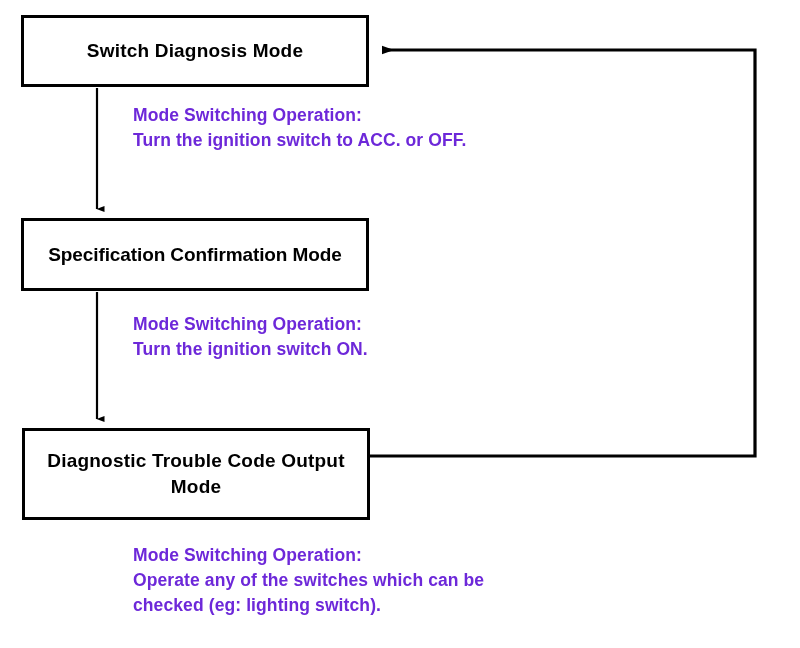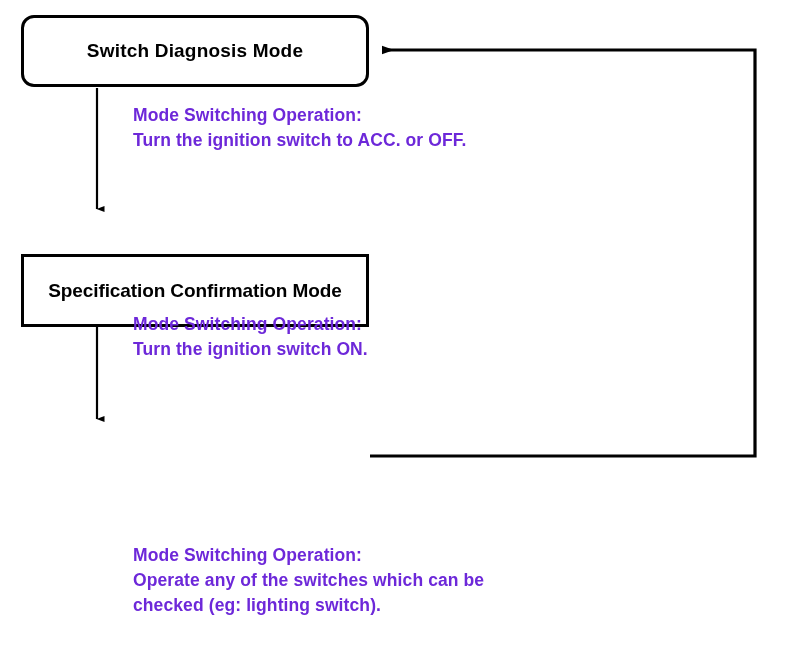--- a/index.html
+++ b/index.html
@@ -33,28 +33,26 @@
     letter-spacing: 0.2px;
     color: #000000;
     line-height: 1.35;
     padding: 0 10px;
   }
   #box-switch-diagnosis-mode {
     left: 21px;
     top: 15px;
     width: 348px;
     height: 72px;
-    border-radius: 13px;
   }
   #box-specification-confirmation-mode {
     left: 21px;
     top: 218px;
     width: 348px;
     height: 73px;
-    margin-top: 36px;
   }
   #box-specification-confirmation-mode .box-label {
     font-size: 19px;
     letter-spacing: -0.1px;
   }
   #box-diagnostic-trouble-code-output-mode {
     left: 22px;
     top: 428px;
     width: 348px;
     height: 92px;
@@ -118,20 +116,23 @@
   </svg>
 
   <div class="proc-box" id="box-switch-diagnosis-mode">
     <span class="box-label">Switch Diagnosis Mode</span>
   </div>
 
   <div class="proc-box" id="box-specification-confirmation-mode">
     <span class="box-label">Specification Confirmation Mode</span>
   </div>
 
+  <div class="proc-box" id="box-diagnostic-trouble-code-output-mode">
+    <span class="box-label">Diagnostic Trouble Code Output Mode</span>
+  </div>
 
   <div class="annotation" id="annotation-one">Mode Switching Operation:
 Turn the ignition switch to ACC. or OFF.</div>
 
   <div class="annotation" id="annotation-two">Mode Switching Operation:
 Turn the ignition switch ON.</div>
 
   <div class="annotation" id="annotation-three">Mode Switching Operation:
 Operate any of the switches which can be
 checked (eg: lighting switch).</div>

